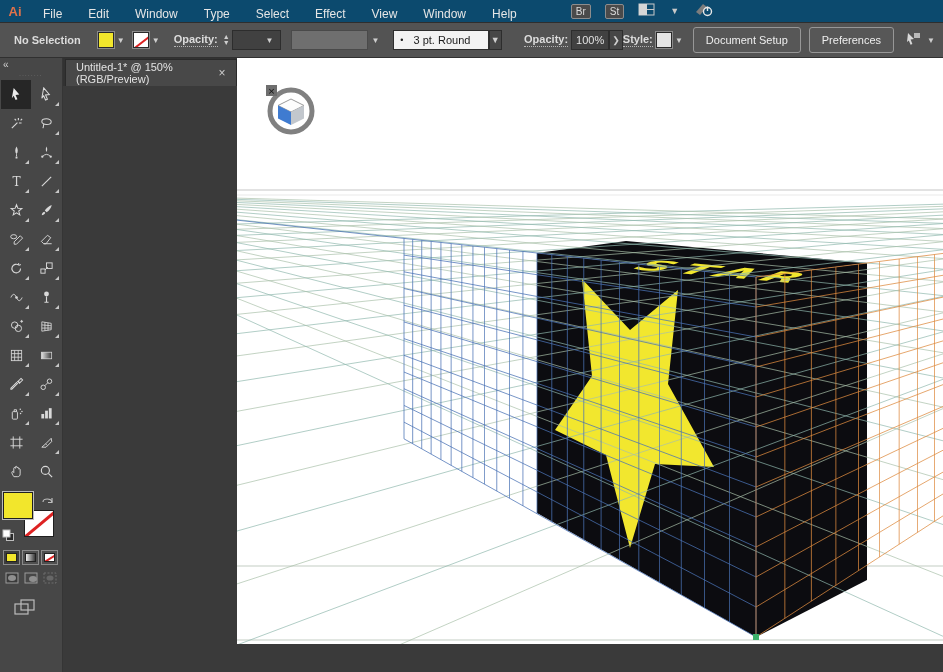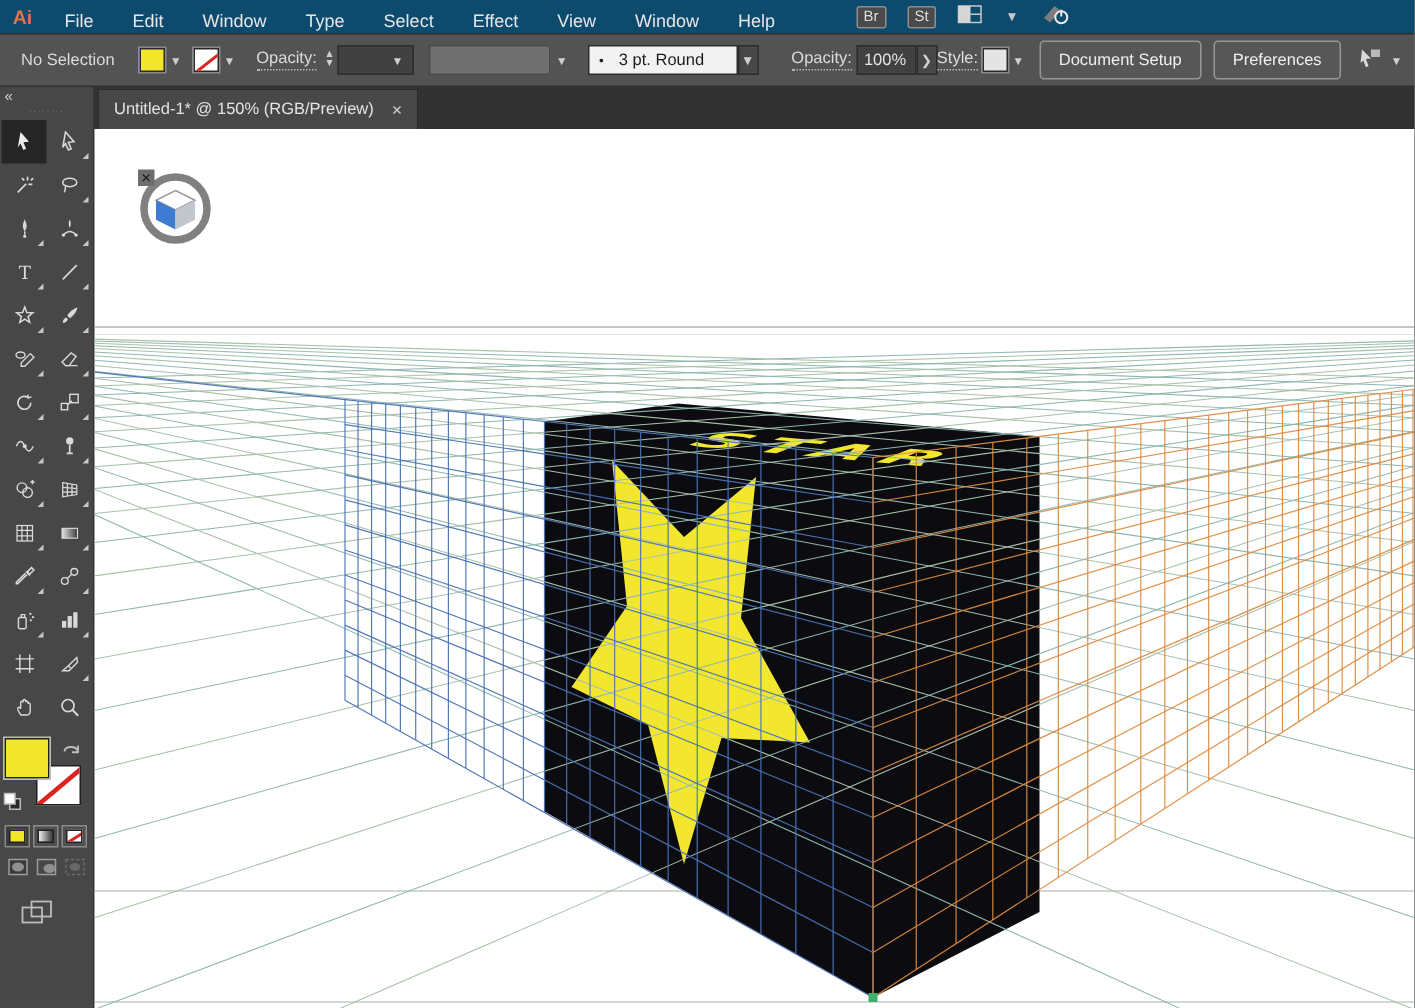--- a/index.html
+++ b/index.html
@@ -11,21 +11,21 @@
   .ai-logo { width:30px; text-align:center; font-weight:bold; color:#e1724a; font-size:13px; }
   .menu-item { padding:0 13px; height:17px; line-height:22px; cursor:default; }
   .menu-icons { display:flex; align-items:center; margin-left:20px; gap:14px;padding-left:21px; }
   .chip-btn { border:1px solid #8d8d8d; background:#4a4a4a; color:#dcdcdc; font-size:10px;
     padding:1px 4px; border-radius:2px; }
   .chev { color:#c9c9c9; font-size:9px; }
   
   .controlbar { height:36px; background:#535353; border-top:1px solid #2e2e2e;
     border-bottom:1px solid #303030; display:flex; align-items:center;
     color:#dcdcdc; font-size:11px; padding:0 6px; white-space:nowrap; }
-  .cb-label { margin:0 3px 0 8px; }
+  .cb-label { margin:0 3px 0 8px;font-weight:bold; }
   .cb-link { border-bottom:1px dotted #b5b5b5; padding-bottom:1px; }
   .swatch { width:18px; height:16px; border:1px solid #2a2a2a; outline:1px solid #8a8a8a; display:inline-block; }
   .sw-fill { background:#f2e62c; }
   .sw-none { background:#fff; position:relative; overflow:hidden; }
   .sw-none::after { content:""; position:absolute; left:-3px; top:6px; width:28px; height:2px;
     background:#d22; transform:rotate(-38deg); }
   .sw-style { background:#e4e4e4; }
   .dd-chev { font-size:8px; color:#cfcfcf; margin:0 2px 0 3px; }
   .stepper { display:inline-flex; flex-direction:column; justify-content:center; line-height:6px;
     font-size:7px; color:#cfcfcf; margin:0 2px; }
@@ -69,21 +69,21 @@
   .mode-chip.on { background:#3c3c3c; }
   .mini-color { width:11px; height:9px; background:#f2e62c; border:1px solid #222; }
   .mini-grad { width:11px; height:9px; border:1px solid #222;
     background:linear-gradient(90deg,#efefef,#3a3a3a); }
   .mini-none { width:11px; height:9px; background:#fff; border:1px solid #222; position:relative; overflow:hidden; }
   .mini-none::after { content:""; position:absolute; left:-2px; top:3px; width:16px; height:1.6px;
     background:#d22; transform:rotate(-32deg); }
   .draw-modes { display:flex; gap:3px; padding:6px 0 0 4px; }
   .screen-mode { padding:10px 0 0 14px; }
   
-  .docarea { display:flex; flex-direction:column; width:880px; }
+  .docarea { display:flex; flex-direction:row; width:880px; }
   .tabbar { height:28px; background:#323232; display:flex; align-items:flex-end; }
   .tab { height:27px; background:#484848; border:1px solid #2a2a2a; border-bottom:none;
     margin-left:2px; display:flex; align-items:center; padding:0 10px; color:#e3e3e3;
     font-size:11px; gap:12px; }
   .tab-close { color:#cccccc; font-size:12px; line-height:10px; }
   .canvas-wrap { position:relative; width:880px; height:586px; background:#ffffff; }
   .canvas-wrap svg { position:absolute; left:0; top:0; }
 </style>
 </head>
 <body>

